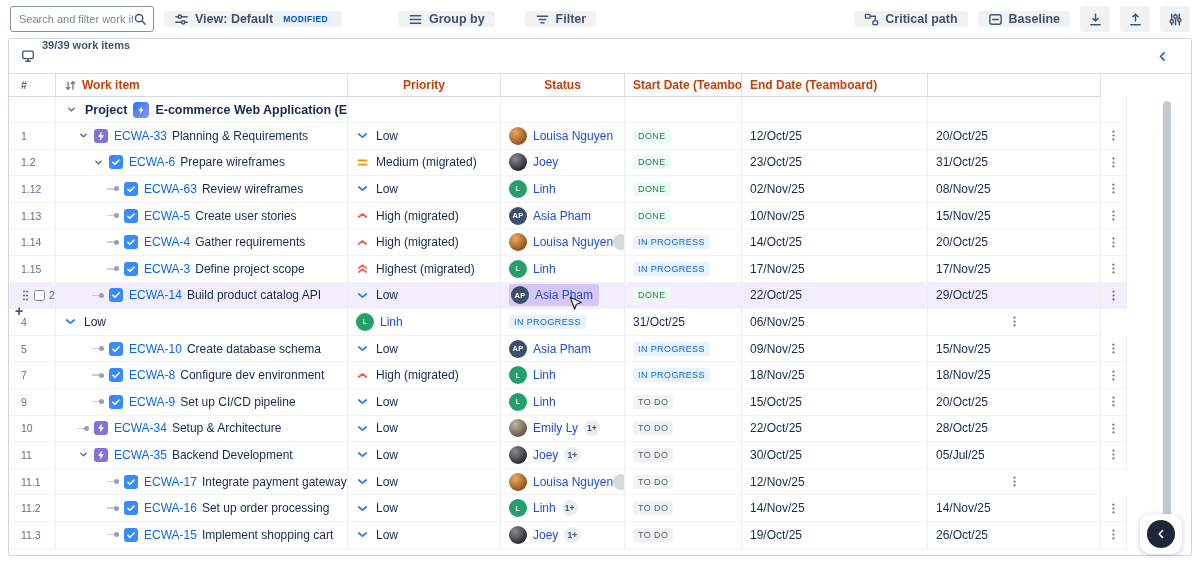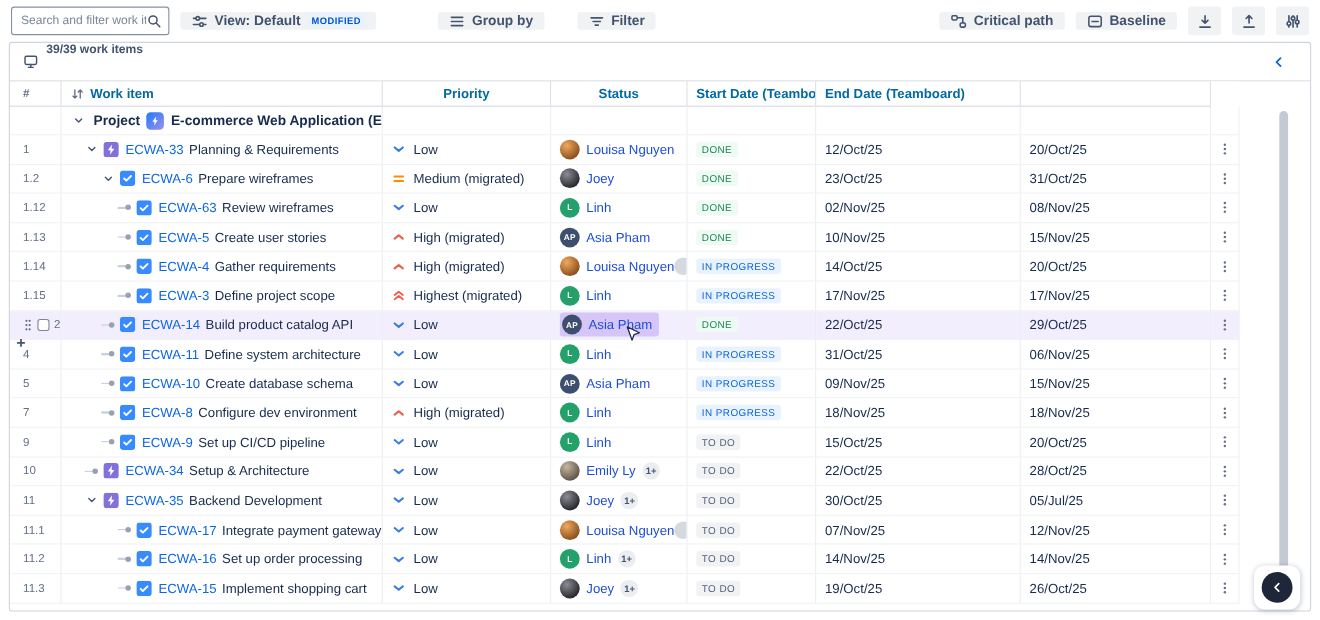--- a/index.html
+++ b/index.html
@@ -21,21 +21,21 @@
   .panel{position:absolute;left:8px;right:8px;top:38px;bottom:8px;border:1px solid #D0D4DC;border-radius:3px;background:#fff;overflow:hidden}
   .panel-head{height:34px;display:flex;gap:7px;padding:0 12px}
   .summary{font-size:11px;font-weight:700;color:#44546F}
   .collapse{margin-left:auto;margin-right:10px;border:none;background:transparent;cursor:pointer;display:flex;align-items:center}
 
   
   .grid-row{display:grid;grid-template-columns:47px 292px 153px 124px 117px 186px 173px 26px minmax(0,1fr)}
   .c{display:flex;align-items:center;padding:0 8px;border-right:1px solid #ECEEF1;border-bottom:1px solid #F1F2F4;white-space:nowrap;overflow:hidden;font-size:12px;color:#172B4D}
   .c.fill{border:none;background:#fff}
   .header-row{height:24px;border-top:1px solid #DCDFE4}
-  .c.h{font-weight:700;font-size:12px;color:#0369a1;border-right:1px solid #DCDFE4;border-bottom:1px solid #D5D9E0;gap:5px}
+  .c.h{font-weight:700;font-size:12px;color:#c2410c;border-right:1px solid #DCDFE4;border-bottom:1px solid #D5D9E0;gap:5px}
   .c.h.ctr{justify-content:center}
   .c.num{padding:0 4px 0 12px;color:#626F86;font-size:10.5px;gap:4px}
   .c.act{justify-content:center;padding:0}
   .tbody{position:relative}
 
   .project-row{height:26px}
   .project-row .c{font-size:12.5px;font-weight:700}
   .project-row .c.work{padding-left:4px}
   .ptitle{font-weight:700;color:#172B4D}
   .pavatar{width:16px;height:16px;border-radius:4px;background:linear-gradient(135deg,#1D7AFC,#9F8FEF);display:inline-flex;align-items:center;justify-content:center;margin:0 6px;flex:none}
@@ -614,35 +614,20 @@
               <circle cx="8" cy="12.8" r="1.35"></circle>
             </svg>
           </span>
         </div>
         <div class="c fill"></div>
       </div>
       <div class="grid-row body-row">
         <div class="c num">
           <span class="numtxt">4</span>
         </div>
-        <div class="c work">
-          <span class="indent" style="width: 30px;"></span>
-          <span class="marker">
-            <span class="tl-line"></span>
-            <span class="tl-dot"></span>
-          </span>
-          <span class="ic">
-            <svg width="14" height="14" viewBox="0 0 16 16">
-              <rect width="16" height="16" rx="3.5" fill="#388BFF"></rect>
-              <path d="M4.4 8.3l2.3 2.3 4.9-4.9" stroke="#fff" stroke-width="1.9" fill="none" stroke-linecap="round" stroke-linejoin="round"></path>
-            </svg>
-          </span>
-          <span class="key">ECWA-11</span>
-          <span class="sum">Define system architecture</span>
-        </div>
         <div class="c pri">
           <span class="ic">
             <svg width="13" height="13" viewBox="0 0 16 16" fill="none" stroke="#357DE8" stroke-width="2.3" stroke-linecap="round" stroke-linejoin="round">
               <path d="M3.4 6.2L8 10l4.6-3.8"></path>
             </svg>
           </span>
           <span class="ptext">Low</span>
         </div>
         <div class="c asg">
           <span class="av av-linh">L</span>
@@ -953,23 +938,20 @@
           </span>
           <span class="ptext">Low</span>
         </div>
         <div class="c asg">
           <span class="av av-louisa"></span>
           <span class="aname">Louisa Nguyen</span>
           <span class="ovf"></span>
         </div>
         <div class="c st">
           <span class="loz st-todo">TO DO</span>
-        </div>
-        <div class="c date">
-          <span>07/Nov/25</span>
         </div>
         <div class="c date">
           <span>12/Nov/25</span>
         </div>
         <div class="c act">
           <span class="morebtn">
             <svg width="13" height="13" viewBox="0 0 16 16" fill="#626F86">
               <circle cx="8" cy="3.2" r="1.35"></circle>
               <circle cx="8" cy="8" r="1.35"></circle>
               <circle cx="8" cy="12.8" r="1.35"></circle>

